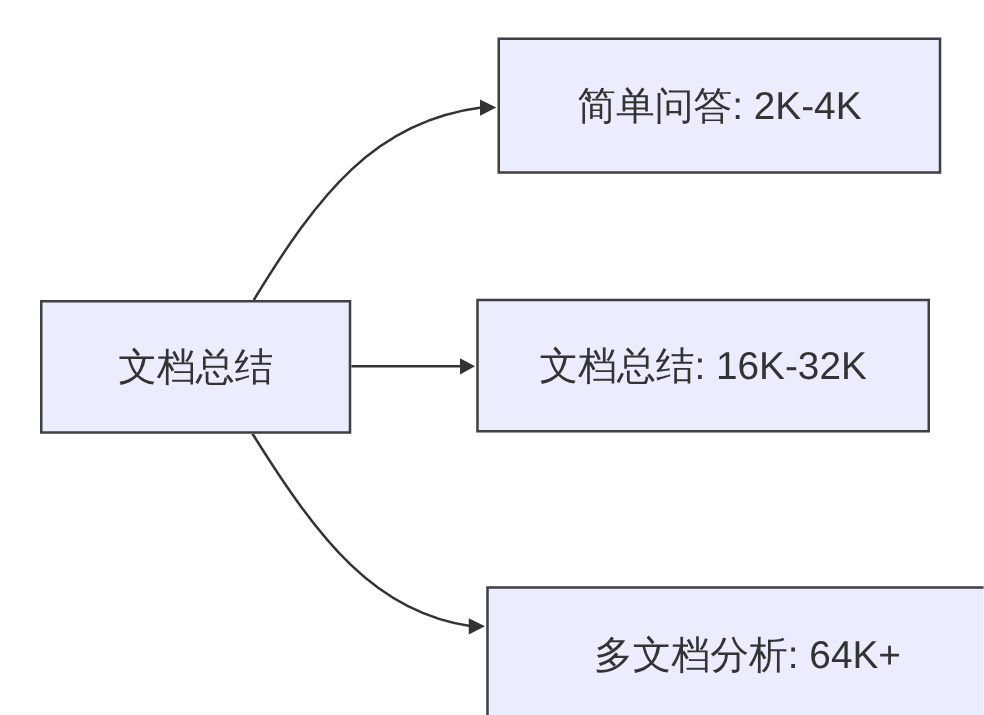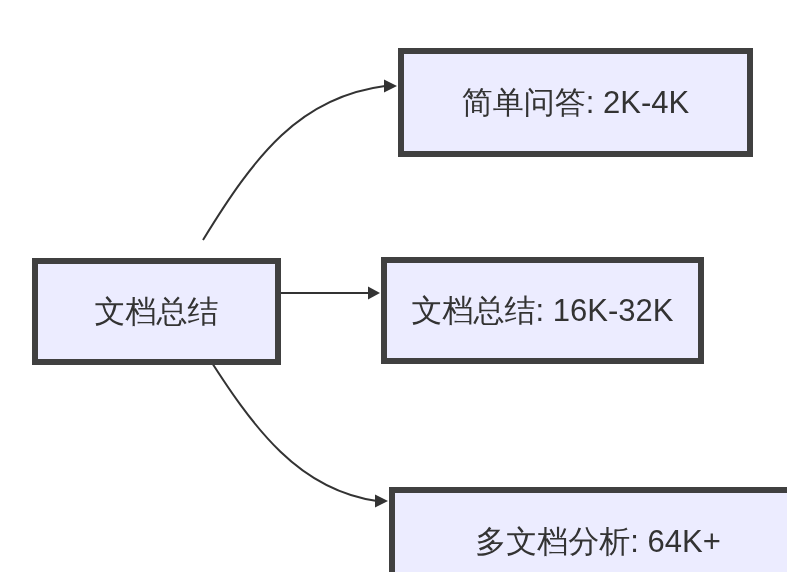--- a/index.html
+++ b/index.html
@@ -29,35 +29,34 @@
     fill: none;
   }
   .arrowhead {
     fill: #333333;
     stroke: none;
   }
   .node {
     position: absolute;
     box-sizing: border-box;
     background: #ECECFF;
-    border: 6px solid #404040;
+    border: 2px solid #404040;
     color: #333333;
     font-size: 31px;
     line-height: 1.2;
     display: flex;
     align-items: center;
     justify-content: center;
     text-align: center;
     white-space: nowrap;
     z-index: 2;
-    margin-top: 18px;
   }
   .node-root    { left: 32px;  top: 240px; width: 249px; height: 107px; }
   .node-top     { left: 398px; top: 30px;  width: 355px; height: 109px; }
-  .node-middle  { left: 381px; top: 239px; width: 323px; height: 107px; }
+  .node-middle  { left: 381px; top: 239px; width: 363px; height: 107px; }
   .node-bottom  { left: 389px; top: 469px; width: 418px; height: 110px; }
 </style>
 </head>
 <body>
 
 <div class="canvas">
 
   <svg class="edges-layer" viewBox="0 0 787 572" xmlns="http://www.w3.org/2000/svg">
 
     <path class="edge" d="M203,240 C255,155 300,97 385,86"></path>

